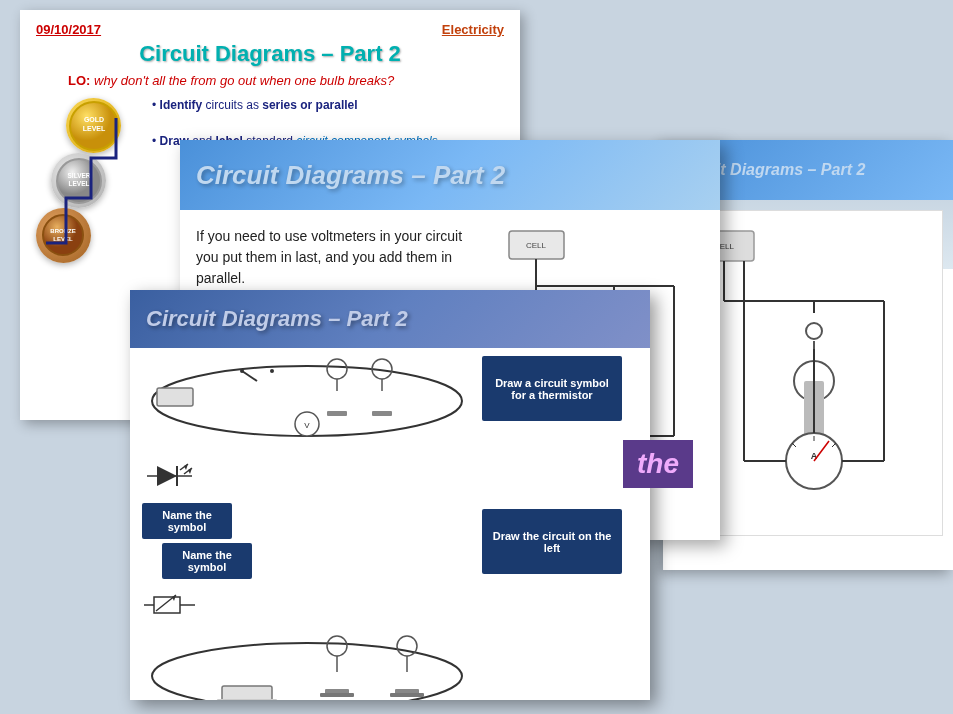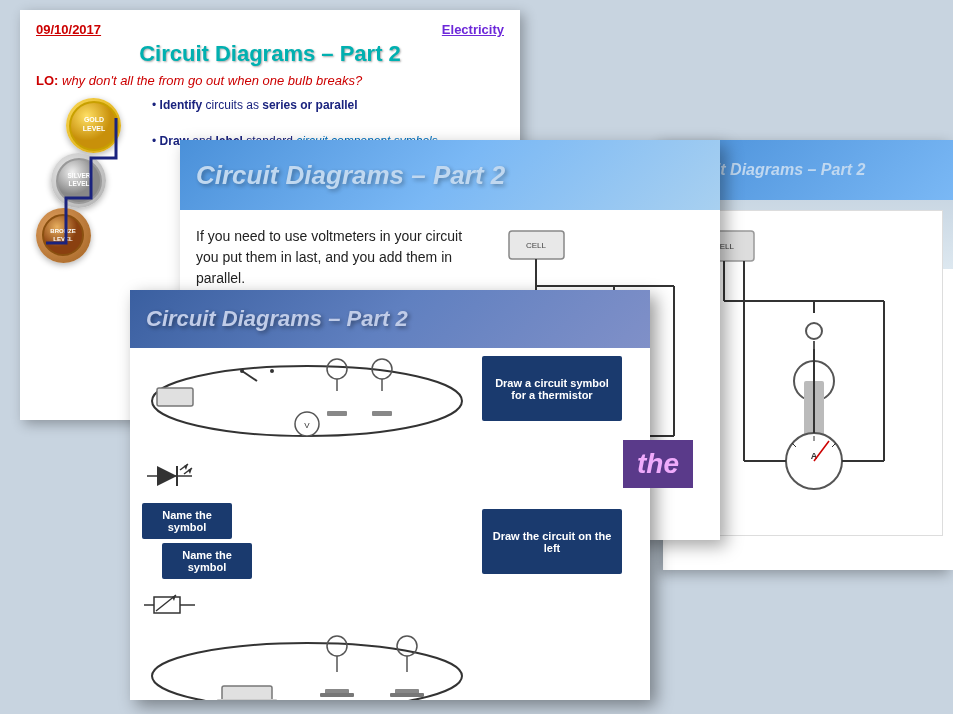--- a/index.html
+++ b/index.html
@@ -29,21 +29,21 @@
       justify-content: space-between;
       margin-bottom: 4px;
     }
     .slide1-date {
       color: #cc0000;
       font-size: 13px;
       font-weight: bold;
       text-decoration: underline;
     }
     .slide1-topic {
-      color: #6d28d9;
+      color: #c2410c;
       font-size: 13px;
       font-weight: bold;
       text-decoration: underline;
     }
     .slide1-title {
       text-align: center;
       font-size: 22px;
       font-weight: bold;
       color: #00b0b0;
       font-family: 'Arial', sans-serif;
@@ -53,20 +53,21 @@
     .slide1-lo {
       font-size: 13px;
       color: #cc0000;
       margin-bottom: 10px;
       font-style: italic;
     }
     .slide1-lo span {
       color: #cc0000;
       font-weight: bold;
       font-style: normal;
+      margin-left: 32px;
     }
     .medal {
       width: 55px;
       height: 55px;
       border-radius: 50%;
       display: flex;
       align-items: center;
       justify-content: center;
       font-size: 8px;
       font-weight: bold;

